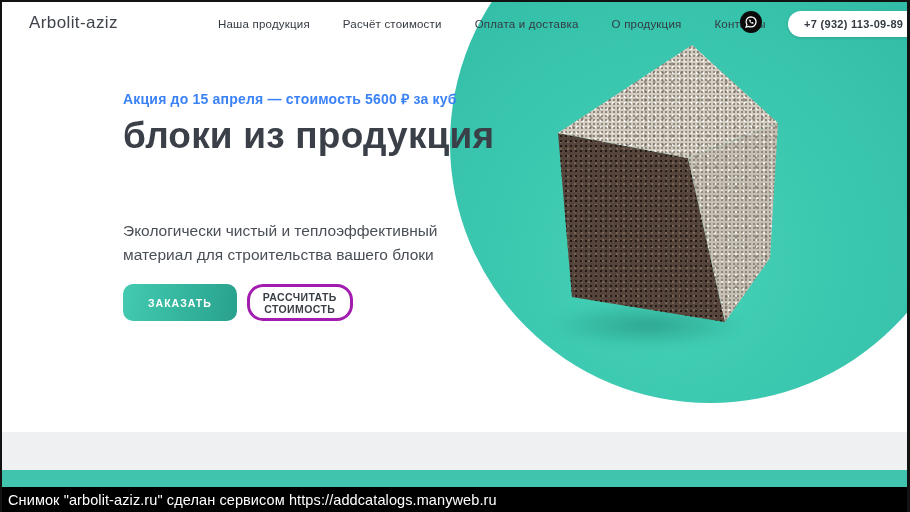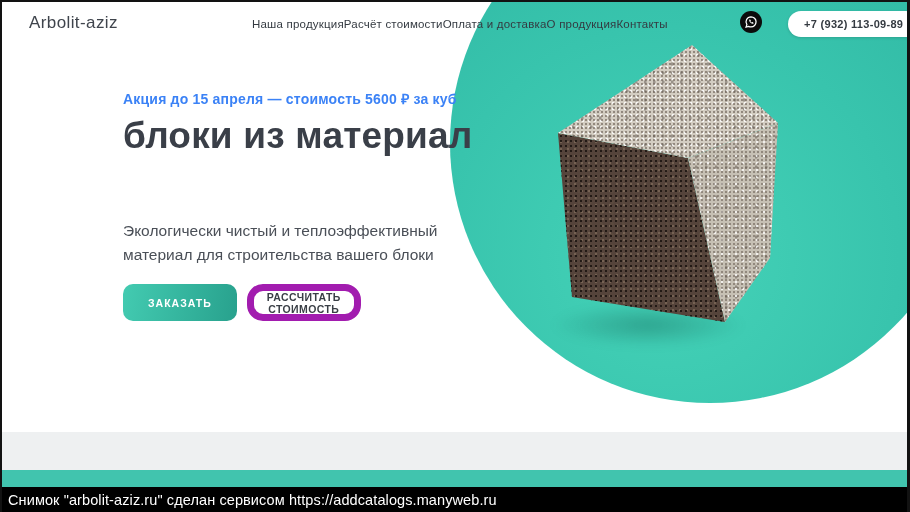--- a/index.html
+++ b/index.html
@@ -14,21 +14,21 @@
   
   .teal-circle{
     position:absolute;left:450px;top:-117px;width:520px;height:520px;border-radius:50%;
     background:radial-gradient(circle at 42% 72%, #45d3b8 0%, #38c4ad 48%, #2db3a0 100%);
     z-index:1;
   }
 
   
   .header{position:absolute;left:0;top:0;width:100%;height:48px;z-index:5;}
   .logo{position:absolute;left:29px;top:13px;font-size:17px;letter-spacing:.4px;color:#3f444c;font-weight:500;}
-  .nav{position:absolute;left:218px;top:0;height:48px;display:flex;align-items:center;margin-left:34px;}
+  .nav{position:absolute;left:218px;top:0;height:48px;display:flex;align-items:center;gap:33px;}
   .nav a{font-size:11.5px;color:#343a41;text-decoration:none;white-space:nowrap;letter-spacing:.2px;}
   .wa-badge{position:absolute;left:740px;top:11px;width:22px;height:22px;border-radius:50%;background:#0b0b0b;display:flex;align-items:center;justify-content:center;cursor:pointer;}
   .phone-pill{
     position:absolute;left:788px;top:11px;height:26px;padding:0 16px;border-radius:13px;background:#ffffff;
     display:flex;align-items:center;font-size:11px;font-weight:bold;color:#343a41;letter-spacing:.3px;
     box-shadow:0 1px 3px rgba(0,40,35,.18);cursor:pointer;white-space:nowrap;
   }
 
   
   .hero{position:absolute;left:123px;top:0;z-index:5;}
@@ -37,21 +37,21 @@
   .sub{position:absolute;left:0;top:219px;font-size:15.5px;line-height:24px;color:#4a4f57;white-space:nowrap;}
   .btn-row{position:absolute;left:0;top:284px;display:flex;gap:10px;}
   .btn-order{
     height:37px;padding:0 25px;border:none;border-radius:10px;cursor:pointer;
     background:linear-gradient(100deg,#43cbb1 0%,#2da violet 100%);
     background:linear-gradient(100deg,#43cbb1 0%,#2aa property 100%);
     background:linear-gradient(100deg,#43cbb1 0%,#28a18d 100%);
     color:#ffffff;font-family:"Liberation Sans",sans-serif;font-size:10.5px;font-weight:bold;letter-spacing:1px;
   }
   .btn-calc{
-    height:37px;padding:0 13px;border:7px solid #a21caf;border-radius:16px;cursor:pointer;background:#ffffff;
+    height:37px;padding:0 13px;border:3px solid #a21caf;border-radius:16px;cursor:pointer;background:#ffffff;
     color:#3a3f46;font-family:"Liberation Sans",sans-serif;font-size:10.5px;font-weight:bold;letter-spacing:.4px;
   }
 
   
   .block-wrap{position:absolute;left:545px;top:35px;width:240px;height:300px;z-index:3;}
   .block-wrap .face{position:absolute;inset:0;}
   .face-top{
     clip-path:polygon(13px 98px,147px 10px,233px 88px,143px 123px);
     background-color:#d3cdc2;
     background-image:
@@ -121,21 +121,21 @@
         <path fill="none" stroke="#ffffff" stroke-width="1.9" d="M12 4.2a7.6 7.6 0 0 1 0 15.2 7.9 7.9 0 0 1-3.6-.9L4.6 19.6l1.2-3.6A7.6 7.6 0 0 1 12 4.2z"></path>
         <path fill="#ffffff" d="M9.4 8.6c.2-.5.9-.6 1.3-.2l.9.9c.3.3.3.9 0 1.2l-.5.5c.4.8 1.1 1.5 1.9 1.9l.5-.5c.3-.3.9-.3 1.2 0l.9.9c.4.4.3 1.1-.2 1.3-1 .5-2.7.1-4.1-1.3-1.4-1.4-2.4-3.5-1.9-4.7z"></path>
       </svg>
     </div>
     <div class="phone-pill">+7 (932) 113-09-89</div>
   </div>
 
   <div class="hero">
     <div class="promo">Акция до 15 апреля — стоимость 5600 ₽ за куб</div>
     <div class="h1">
-      <div>блоки из материал</div>
+      <div>блоки из продукция</div>
     </div>
     <div class="sub">
       <div>Экологически чистый и теплоэффективный</div>
       <div>материал для строительства вашего блоки</div>
     </div>
     <div class="btn-row">
       <button class="btn-order">ЗАКАЗАТЬ</button>
       <button class="btn-calc">РАССЧИТАТЬ СТОИМОСТЬ</button>
     </div>
   </div>

